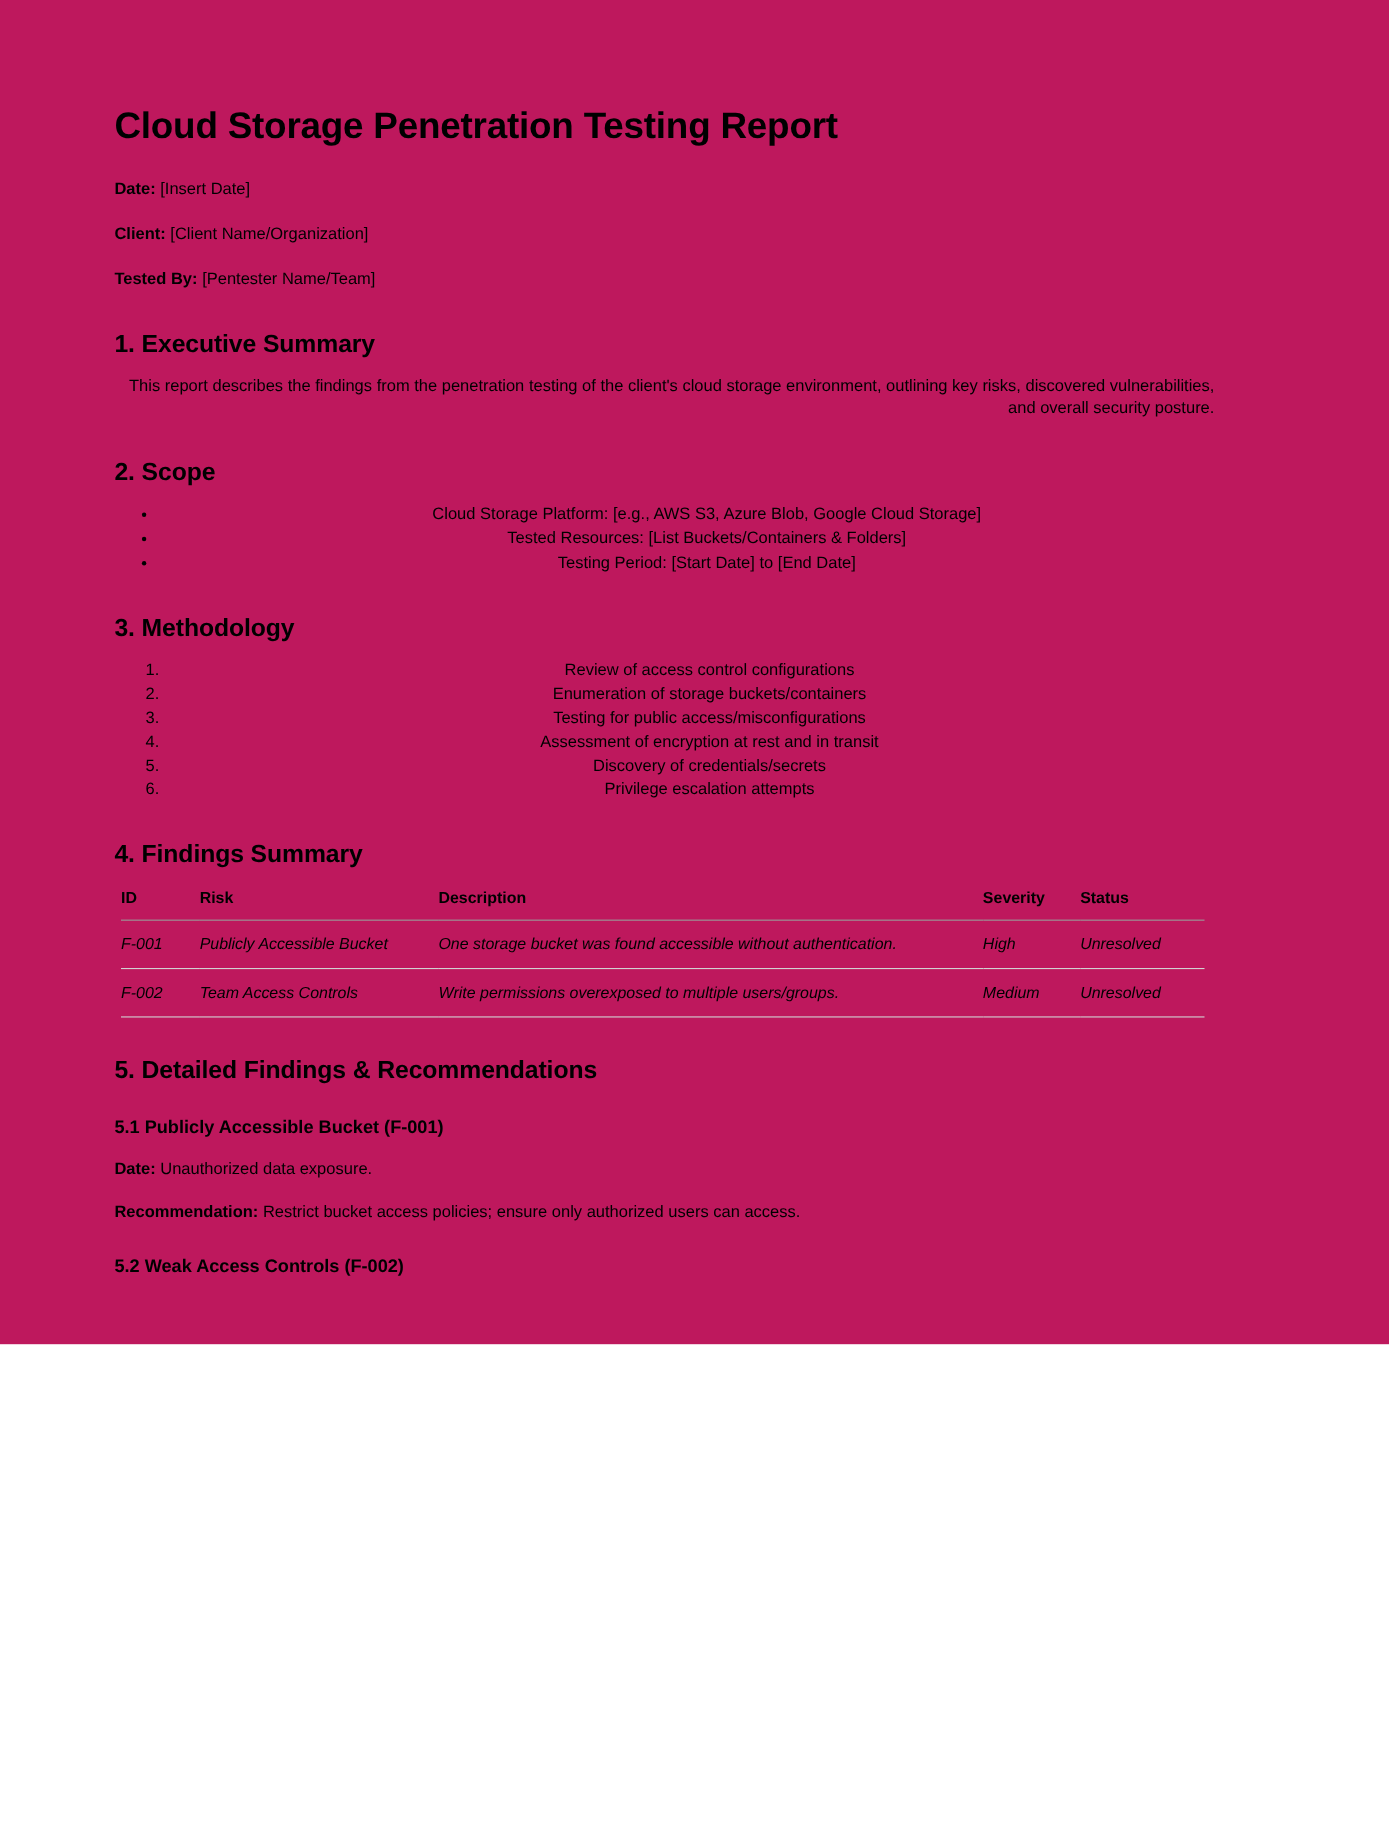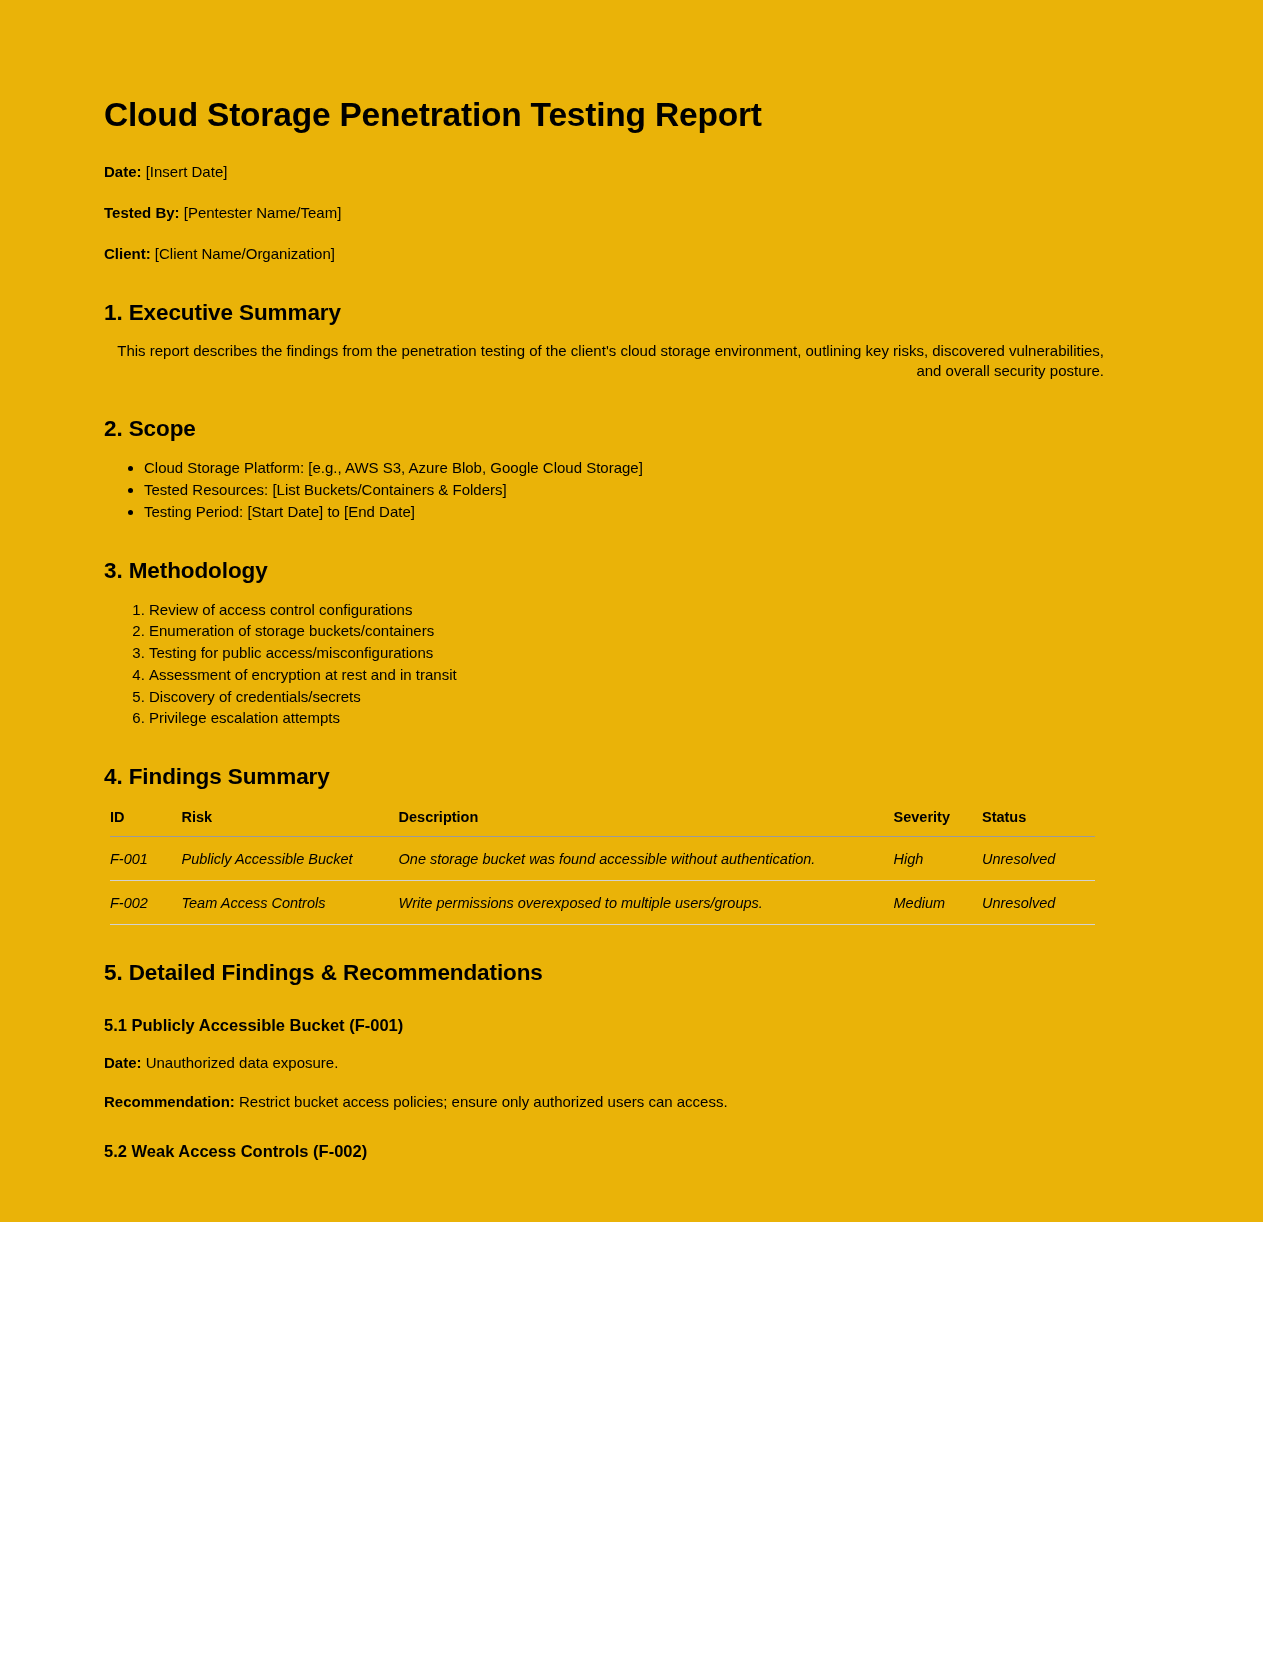--- a/index.html
+++ b/index.html
@@ -20,21 +20,21 @@
     box-sizing: border-box;
   }
   .sheet {
     position: absolute;
     left: 0;
     top: 0;
     width: 1263px;
     
     height: 1222px;
     overflow: hidden;
-    background: #eab308;
+    background: #be185d;
     box-sizing: border-box;
     padding: 96px 122px 0 104px;
   }
   .doc-title {
     font-size: 33.5px;
     font-weight: bold;
     letter-spacing: -0.2px;
     margin: 0 0 26px 0;
     line-height: 1.15;
   }
@@ -69,20 +69,21 @@
     line-height: 1.35;
     margin: 0 0 16px 0;
     max-width: 1000px;
     text-align: right;
   }
   ul.bullets, ol.steps {
     font-size: 15px;
     line-height: 1.45;
     margin: 0 0 16px 0;
     padding-left: 40px;
+    text-align: center;
   }
   ul.bullets li, ol.steps li {
     margin: 0;
     padding: 0;
   }
   ol.steps {
     padding-left: 45px;
   }
   table.findings {
     border-collapse: collapse;
@@ -117,26 +118,26 @@
 <div class="page">
   <div class="sheet">
 
     <h1 class="doc-title">Cloud Storage Penetration Testing Report</h1>
 
     <p class="meta-line">
       <b>Date:</b>
       <span>[Insert Date]</span>
     </p>
     <p class="meta-line">
+      <b>Client:</b>
+      <span>[Client Name/Organization]</span>
+    </p>
+    <p class="meta-line">
       <b>Tested By:</b>
       <span>[Pentester Name/Team]</span>
-    </p>
-    <p class="meta-line">
-      <b>Client:</b>
-      <span>[Client Name/Organization]</span>
     </p>
 
     <h2 class="sec">1. Executive Summary</h2>
     <p class="para">This report describes the findings from the penetration testing of the client's cloud storage environment, outlining key risks, discovered vulnerabilities, and overall security posture.</p>
 
     <h2 class="sec">2. Scope</h2>
     <ul class="bullets">
       <li>Cloud Storage Platform: [e.g., AWS S3, Azure Blob, Google Cloud Storage]</li>
       <li>Tested Resources: [List Buckets/Containers &amp; Folders]</li>
       <li>Testing Period: [Start Date] to [End Date]</li>

